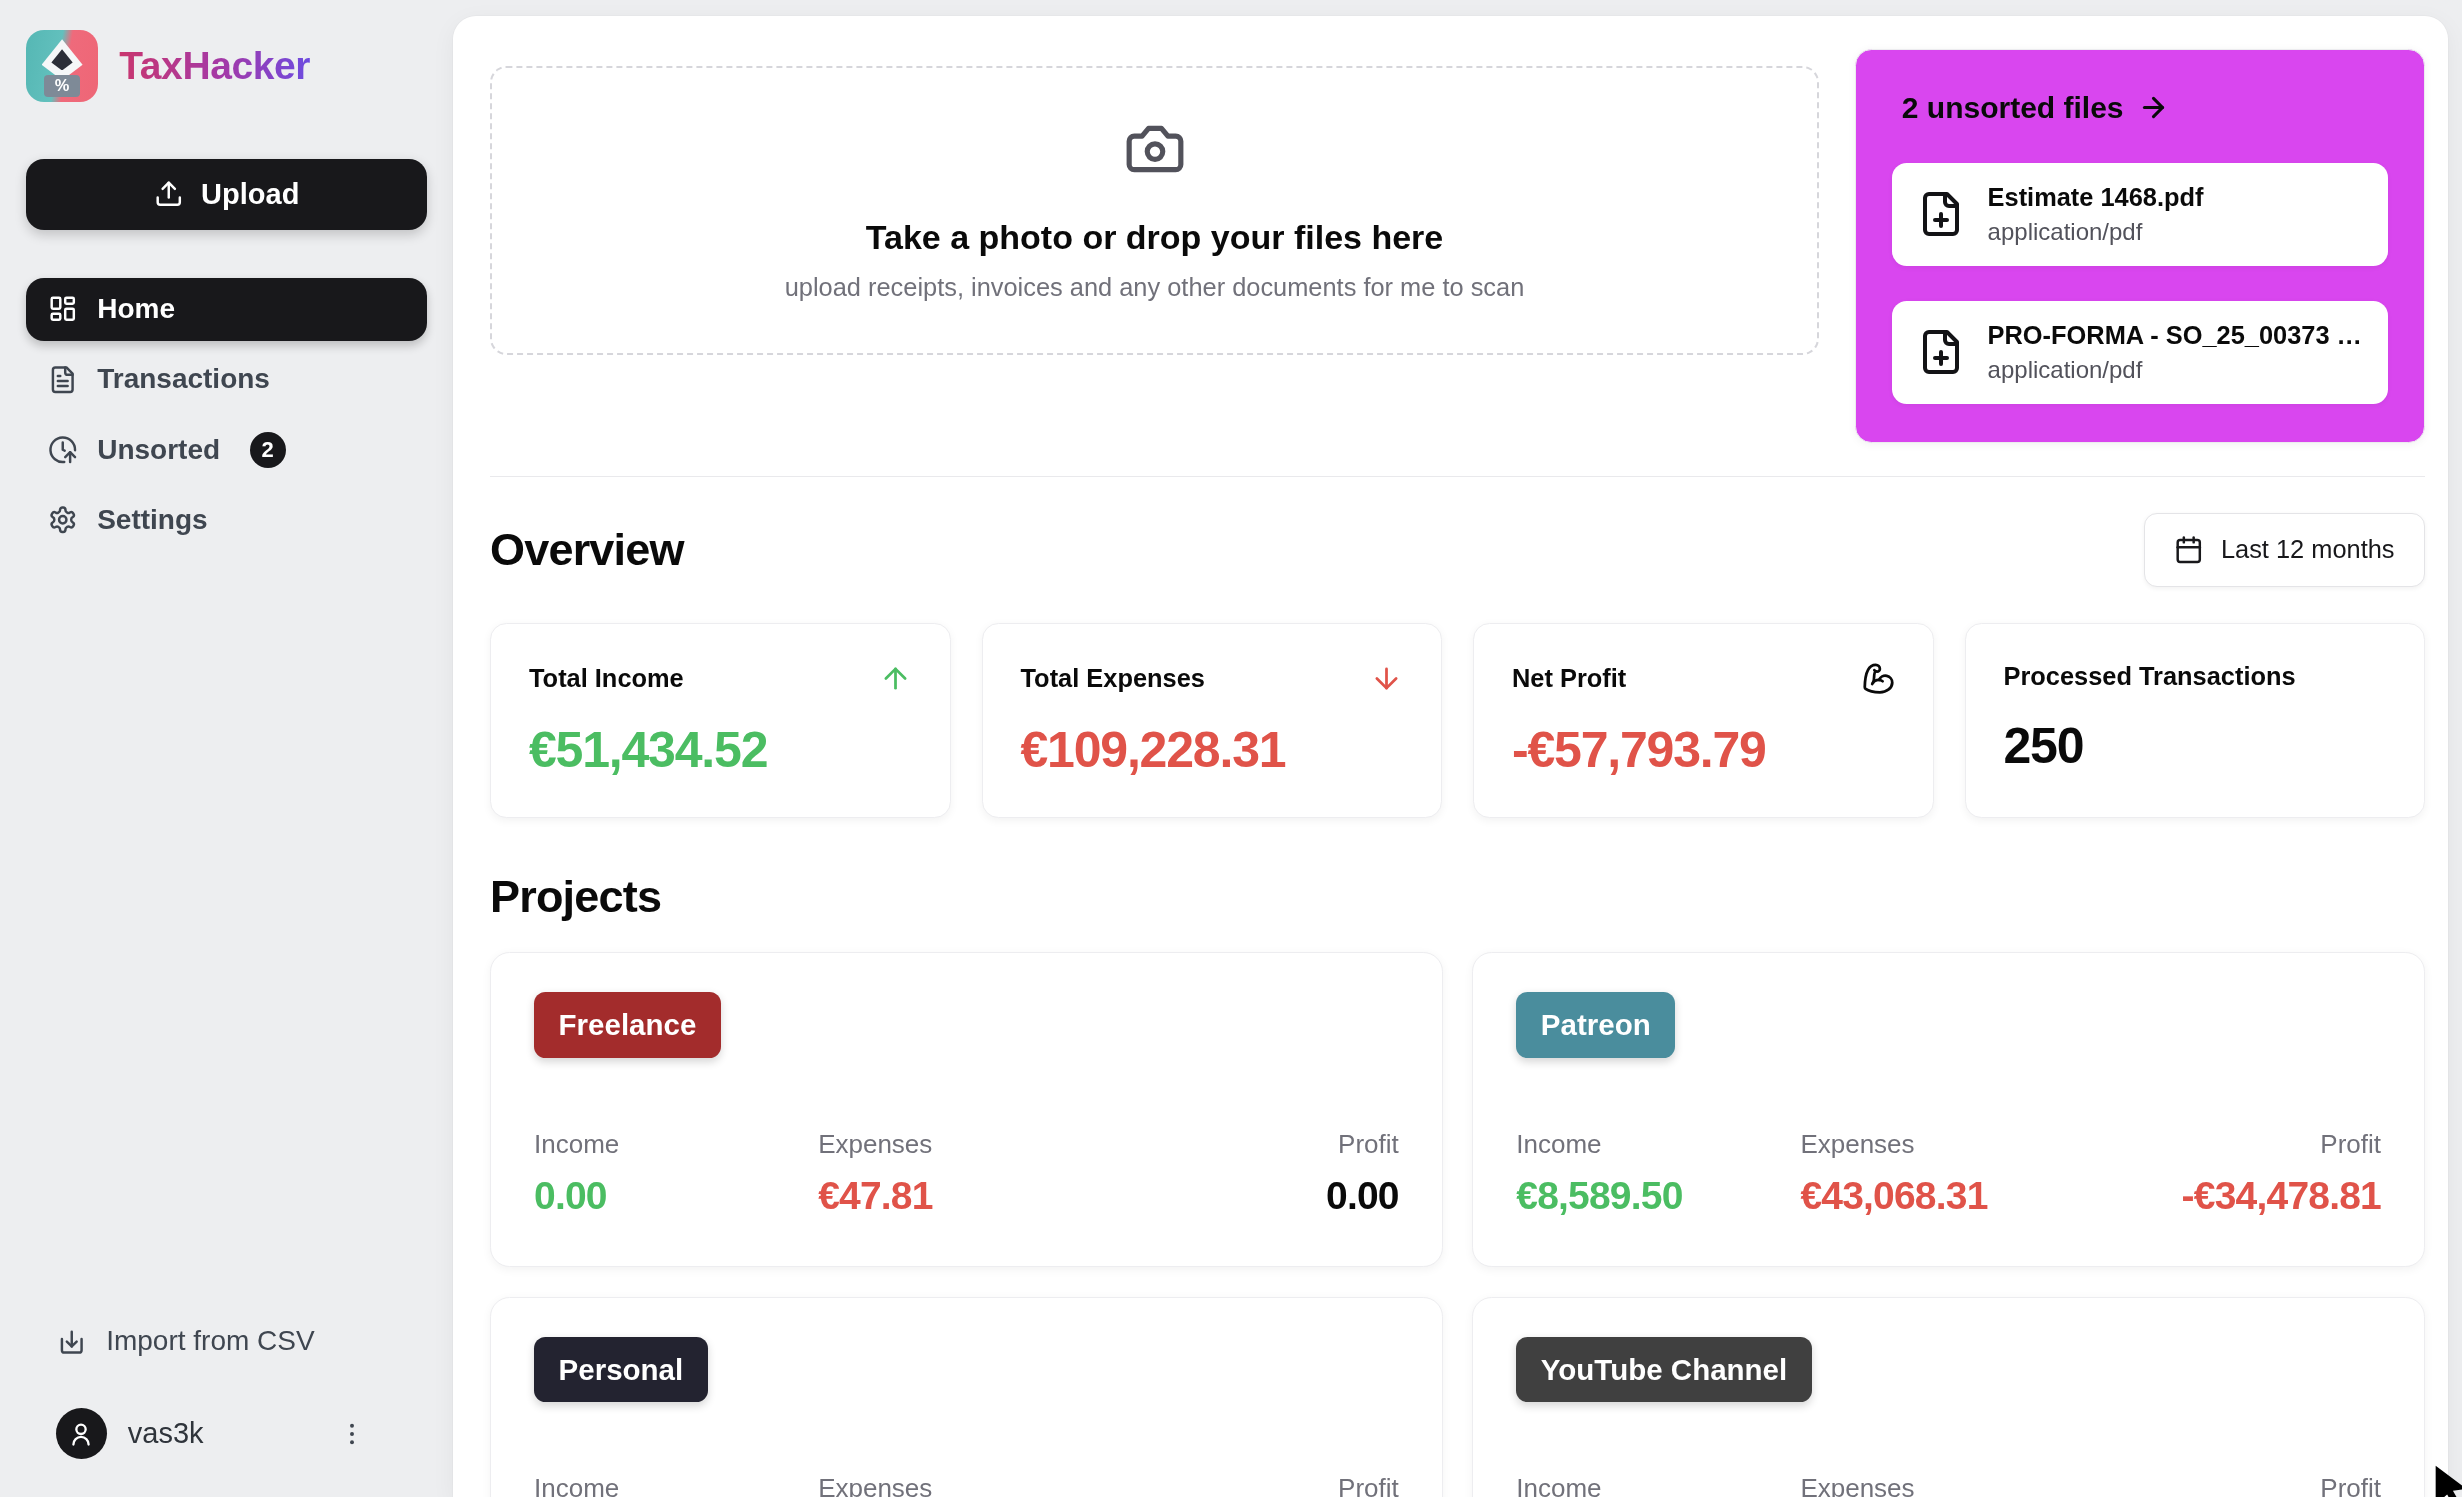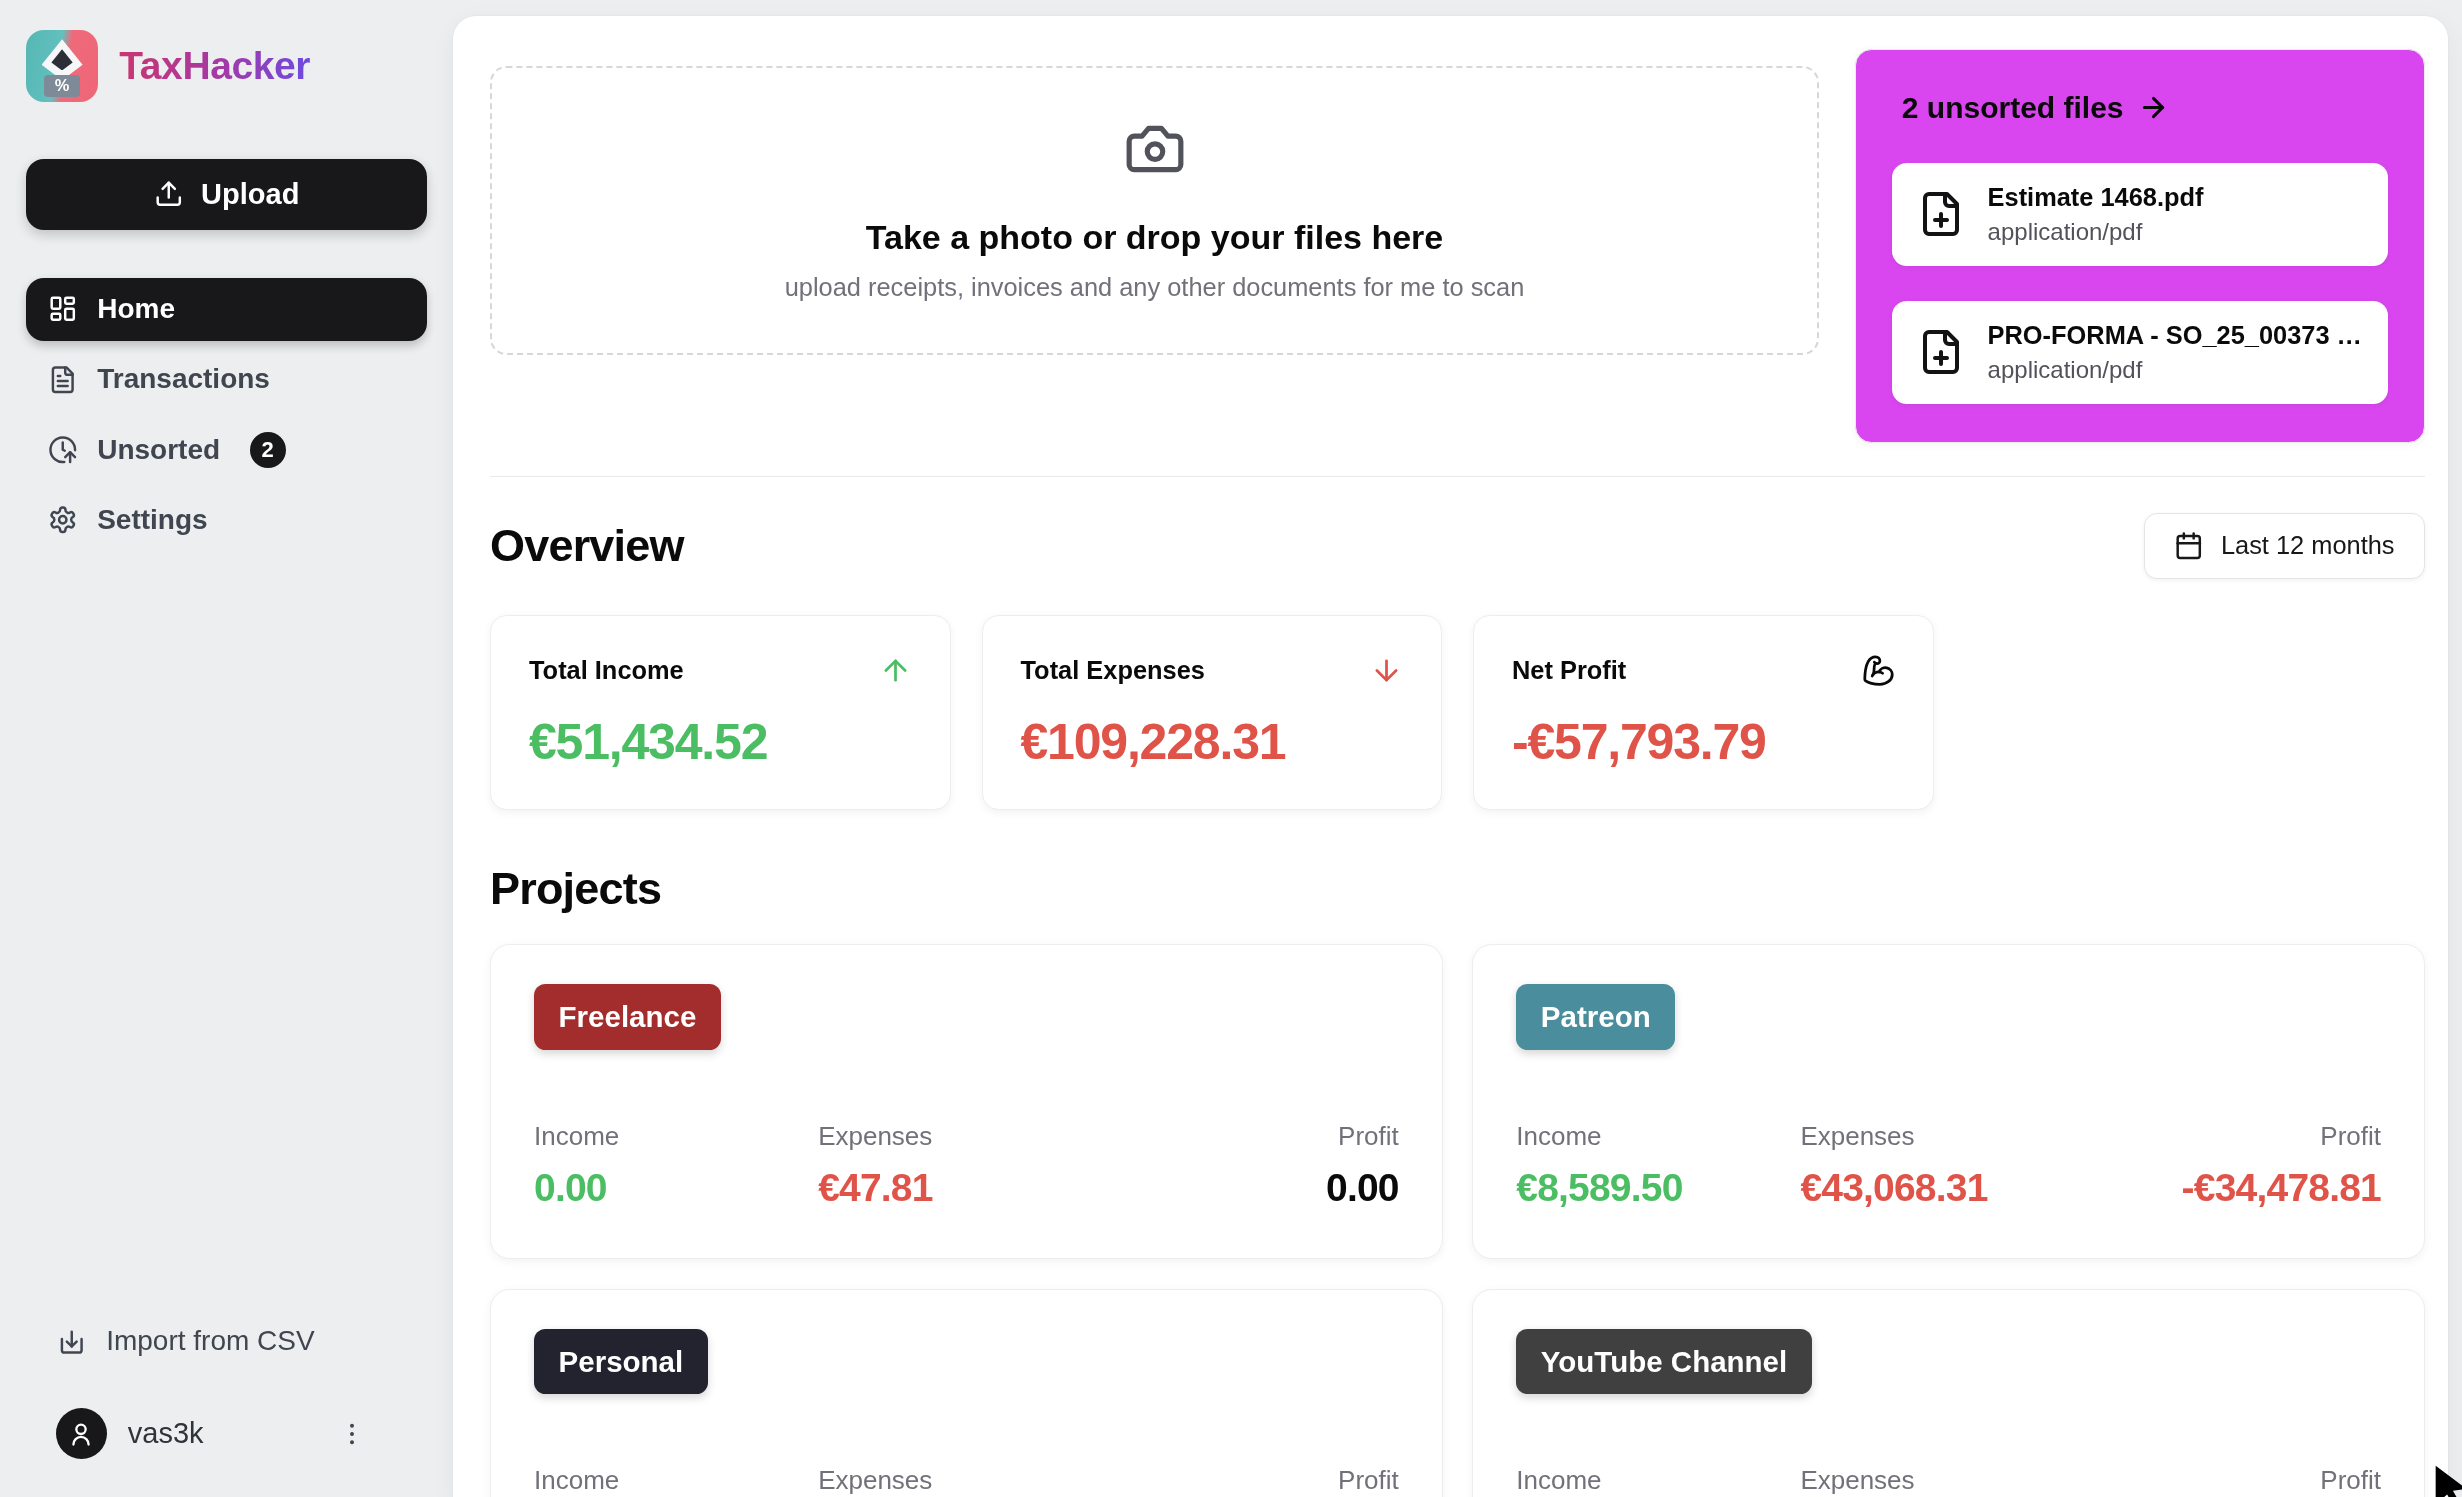--- a/index.html
+++ b/index.html
@@ -70,21 +70,21 @@
   .file-icon { color:#131316; flex:none; display:flex; }
   .file-meta { min-width:0; }
   .file-name { font-size:25.4px; font-weight:700; color:#0a0a0a; white-space:nowrap; overflow:hidden;
                text-overflow:ellipsis; max-width:394px; }
   .file-type { font-size:24px; color:#52525b; margin-top:6.6px; }
 
   .divider { border:none; border-top:1.6px solid #e9e9ec; margin:33px 0 0; }
 
   .section-head { display:flex; align-items:center; justify-content:space-between; margin-top:36px; }
   .h1 { font-size:45px; font-weight:700; letter-spacing:-0.8px; color:#0a0a0a; }
-  .period-btn { display:flex; align-items:center; gap:17px; height:66px; padding:0 29.5px;
+  .period-btn { display:flex; align-items:center; gap:17px; height:74px; padding:0 29.5px;
                 border:1.6px solid #e4e4e7; border-radius:13px; background:#fff; cursor:pointer;
                 font-family:inherit; font-size:25.4px; font-weight:500; color:#18181b;
                 box-shadow:0 1.6px 4.1px rgba(0,0,0,.05); }
 
   .stats-row { display:grid; grid-template-columns:repeat(4,1fr); gap:31px; margin-top:36px; }
   .stat-card { background:#fff; border:0.8px solid #ededf0; border-radius:16.4px; padding:38px 38px;
                height:195px; box-shadow:0 2.5px 8.2px rgba(0,0,0,.05); }
   .stat-top { display:flex; justify-content:space-between; align-items:center; font-size:25.4px;
               font-weight:600; color:#0a0a0a; }
   .stat-icon { display:flex; }
@@ -319,20 +319,26 @@
             <svg width="33" height="33" viewBox="0 0 24 24" fill="none" stroke="currentColor" stroke-width="2" stroke-linecap="round" stroke-linejoin="round">
                 <path d="M12.409 13.017A5 5 0 0 1 22 15c0 3.866-4 7-9 7-4.077 0-8.153-.82-10.371-2.462-.426-.316-.631-.832-.62-1.362C2.118 12.723 2.627 2 10 2a3 3 0 0 1 3 3 2 2 0 0 1-2 2c-1.105 0-1.64-.444-2-1"></path>
                 <path d="M15 14a5 5 0 0 0-7.584 2"></path>
                 <path d="M9.964 6.825C8.019 7.977 9.5 13 8 15"></path>
               </svg>
           </span>
         </div>
         <div class="stat-value red">-€57,793.79</div>
       </div>
 
+      <div class="stat-card">
+        <div class="stat-top">
+          <span>Processed Transactions</span>
+        </div>
+        <div class="stat-value black">250</div>
+      </div>
     </div>
 
     <div class="h1 h-projects">Projects</div>
 
     <div class="projects-grid">
 
       <div class="project-card">
         <span class="badge" style="background-color: rgb(163, 44, 44);">Freelance</span>
         <div class="pstats">
           <div>

